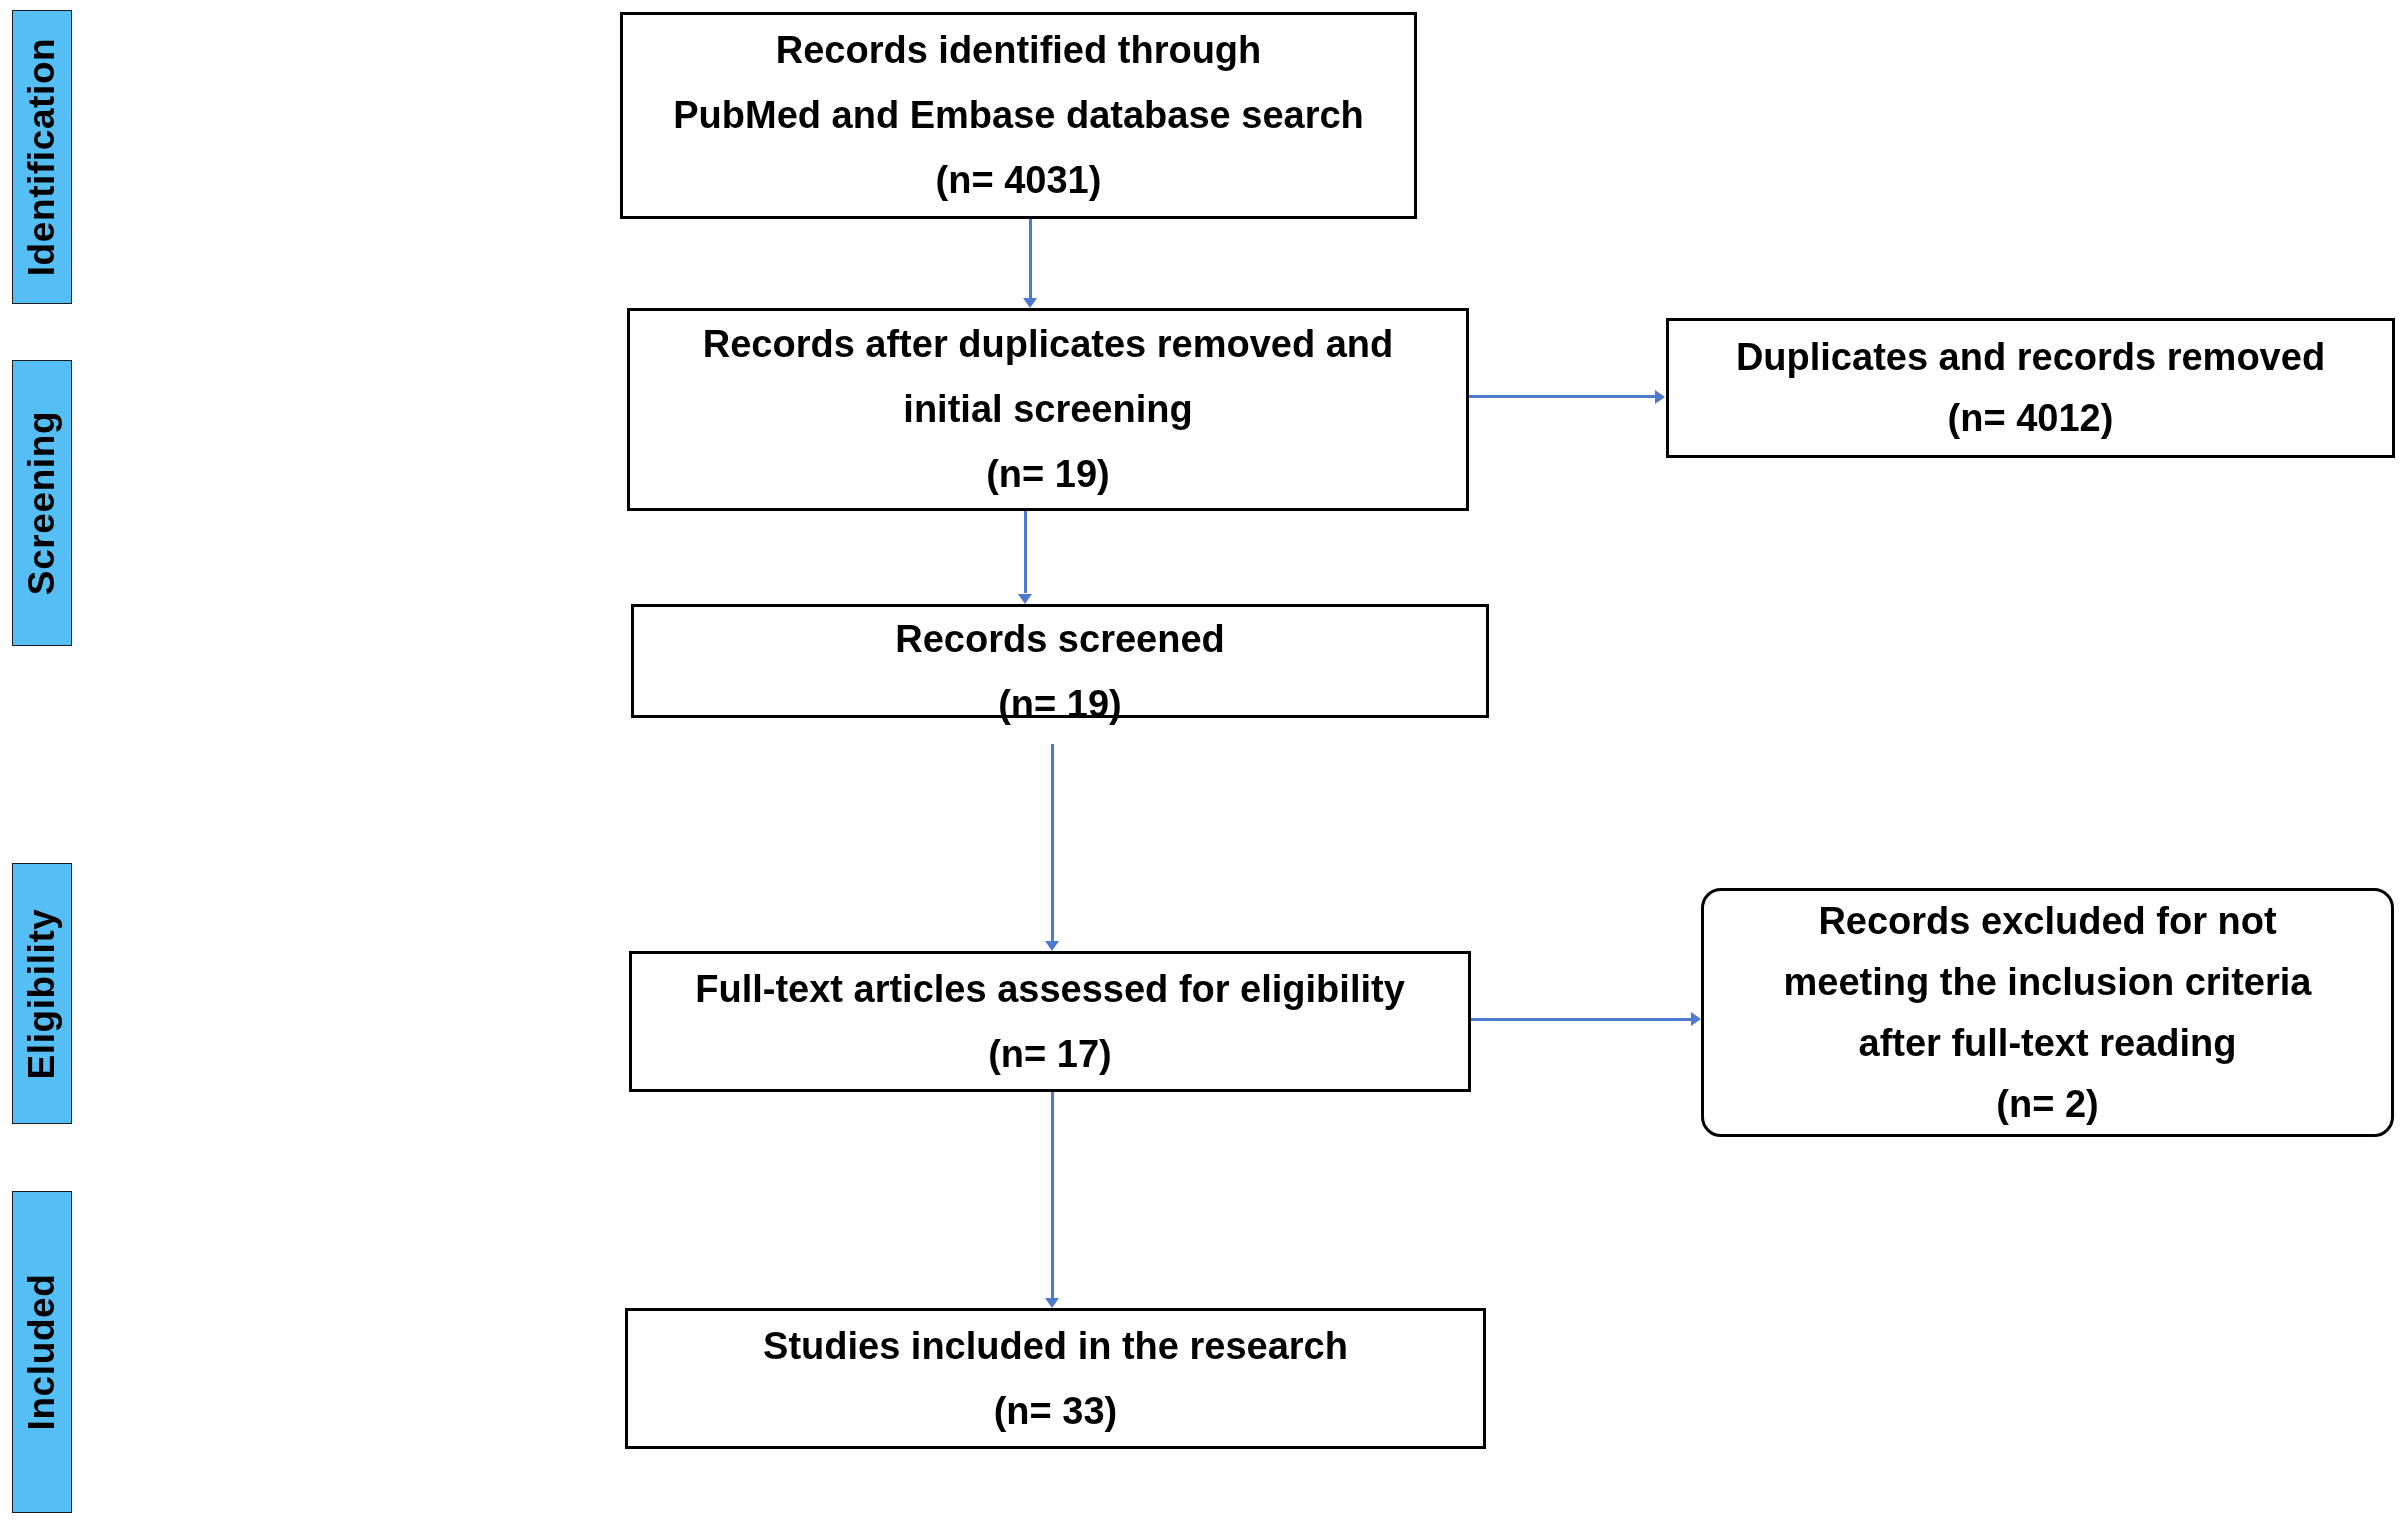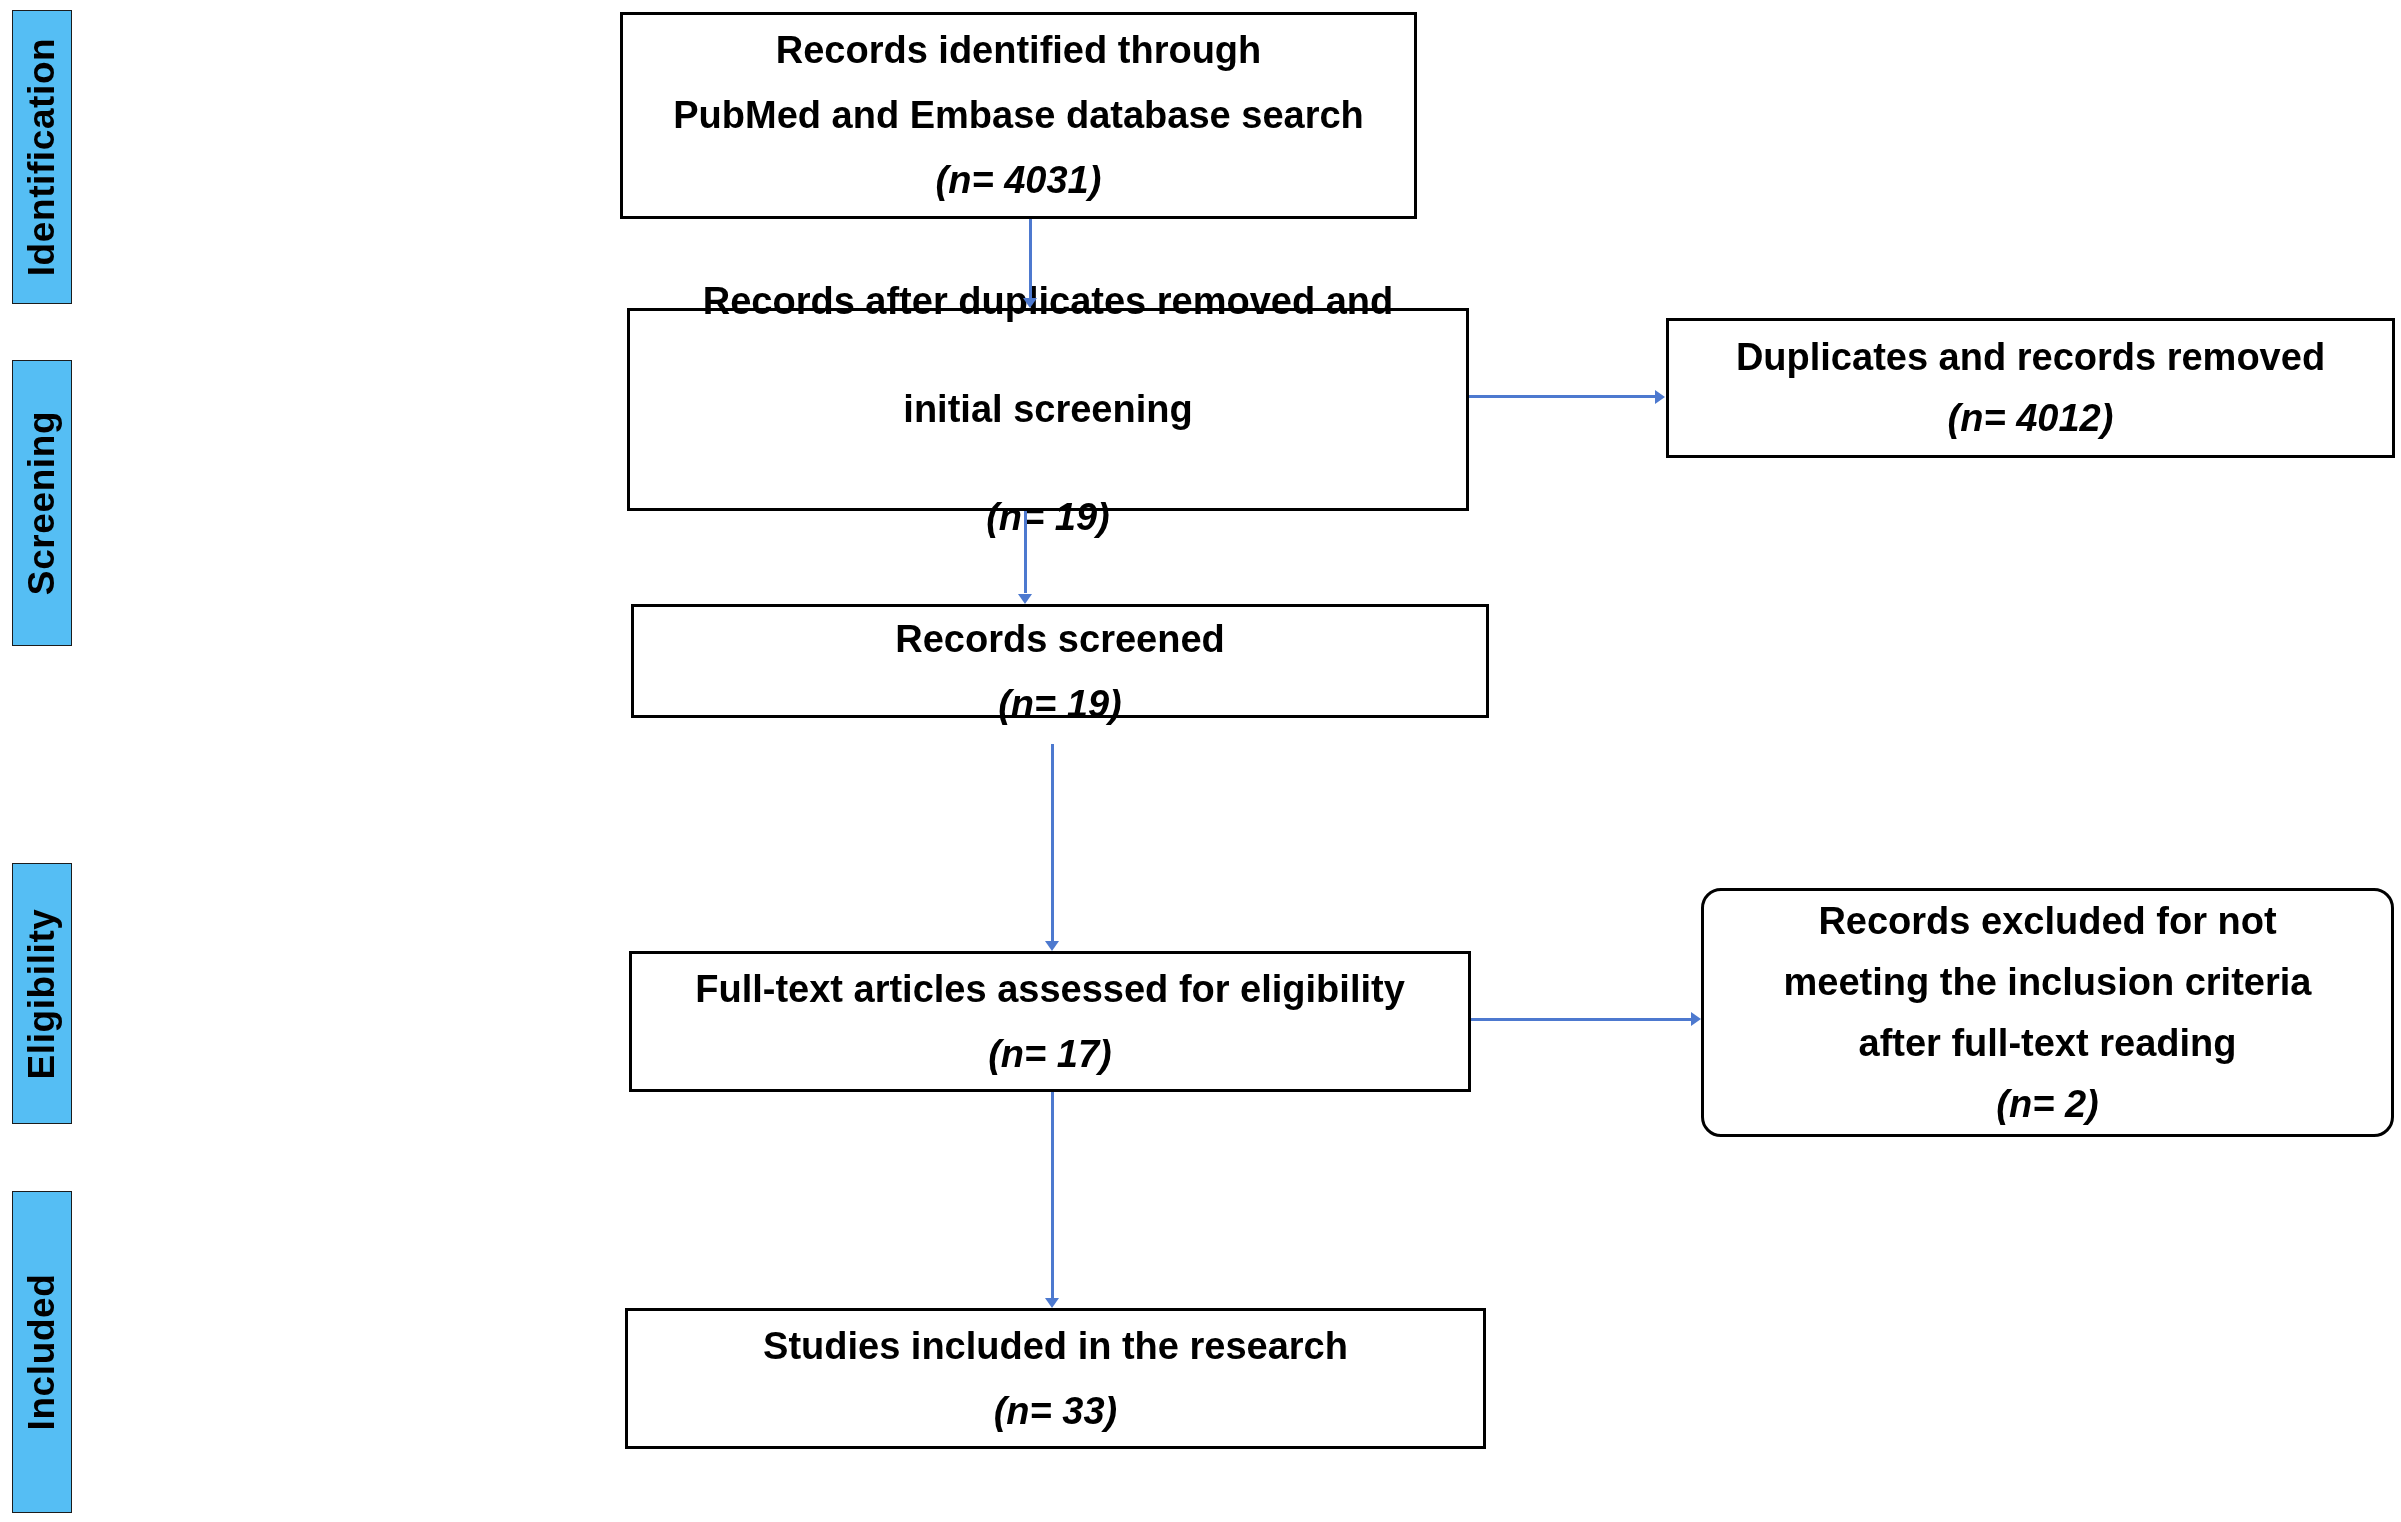--- a/index.html
+++ b/index.html
@@ -52,21 +52,20 @@
   .fbox .line {
     font-size: 38px;
     font-weight: bold;
     line-height: 65px;
     white-space: nowrap;
   }
   .fbox.side .line {
     line-height: 61px;
   }
   .fbox .nline {
-    font-style: italic;
   }
 
   
   .varrow {
     position: absolute;
     width: 2.6px;
     background: #4D79CF;
   }
   .harrow {
     position: absolute;
@@ -107,21 +106,21 @@
   <div class="stage" style="top:1191px; height:322px;">
     <span class="vtext">Included</span>
   </div>
 
   <div class="fbox" style="left:620px; top:11.5px; width:797px; height:207px;">
     <div class="line">Records identified through</div>
     <div class="line">PubMed and Embase database search</div>
     <div class="line nline">(n= 4031)</div>
   </div>
 
-  <div class="fbox" style="left:627px; top:308px; width:842px; height:203px;gap:43px;">
+  <div class="fbox" style="left:627px; top:308px; width:842px; height:203px;">
     <div class="line">Records after duplicates removed and</div>
     <div class="line">initial screening</div>
     <div class="line nline">(n= 19)</div>
   </div>
 
   <div class="fbox" style="left:631px; top:604px; width:858px; height:114px;justify-content:space-between;">
     <div class="line">Records screened</div>
     <div class="line nline">(n= 19)</div>
   </div>
 

